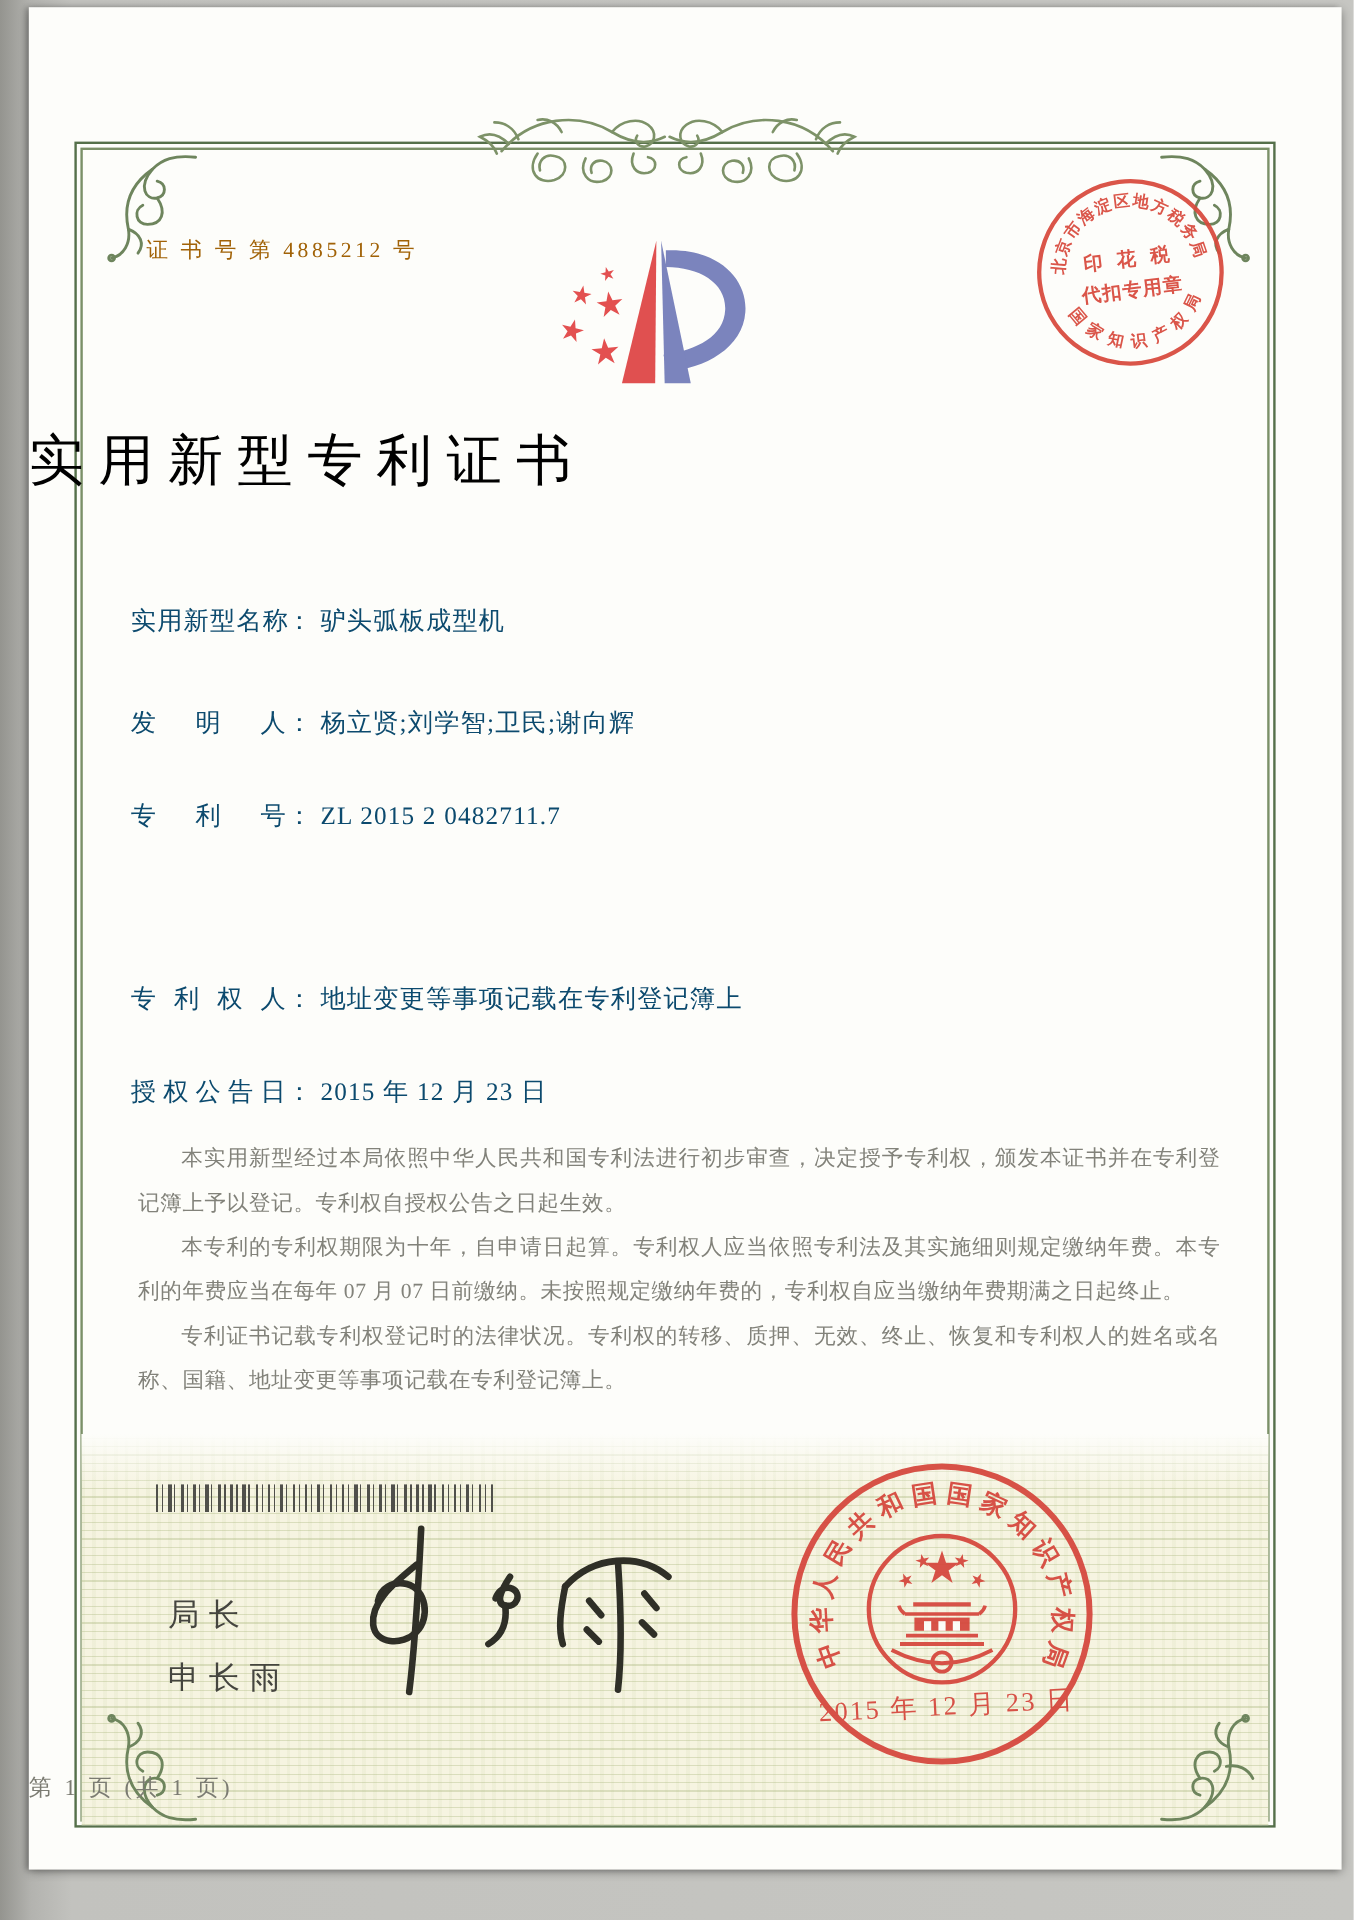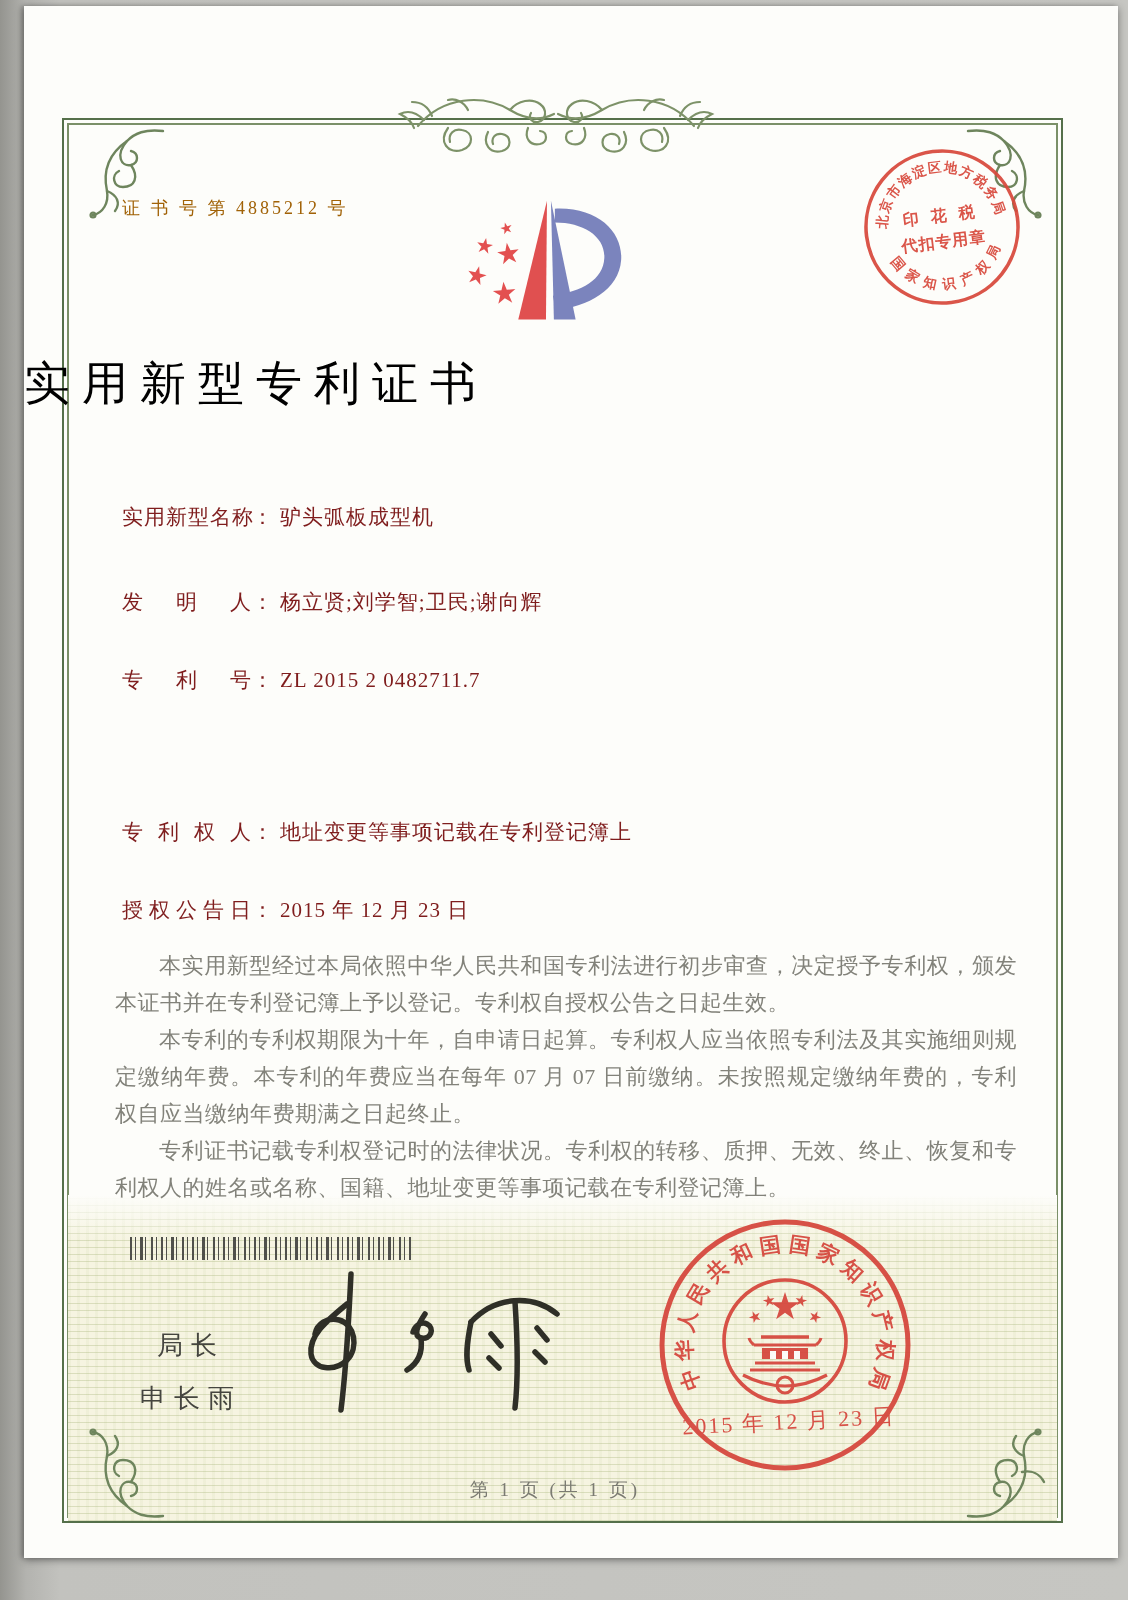--- a/index.html
+++ b/index.html
@@ -42,51 +42,51 @@
     position:absolute; left:98px; top:190px;
     font-size:18px; letter-spacing:3px; color:#a16207;text-align:center;
   }
   .logo { position:absolute; left:431px; top:186px; width:178px; height:146px; }
   .tax-stamp { position:absolute; left:835px; top:138px; width:166px; height:166px; transform:rotate(-7deg); opacity:.93; }
   .title {
     position:absolute; left:0; top:347px; width:1060px; text-align:left;
     font-size:46px; letter-spacing:12px; color:#67676
 5; font-weight:400;
   }
-  .field { position:absolute; left:98px; font-size:21px; color:#7f1d1d; letter-spacing:1px; white-space:nowrap; }
+  .field { position:absolute; left:85px; font-size:21px; color:#0c4a6e; letter-spacing:1px; white-space:nowrap; }
   .flabel { display:inline-block; width:130px; text-align:justify; text-align-last:justify; vertical-align:top; }
   .fcolon { display:inline-block; margin-right:6px; }
   .f0 { top:497px; } .f1 { top:582px; } .f2 { top:660px; }
   .f3 { top:734px; } .f4 { top:812px; } .f5 { top:890px; }
 
   .paras { position:absolute; left:91px; top:941px; width:902px; }
   .paras p {
-    font-size:22px; line-height:37px; color:#82827a; letter-spacing:.5px;
+    font-size:18px; line-height:37px; color:#82827a; letter-spacing:.5px;
     text-indent:2em; text-align:justify; margin:0;
   }
   .barcode {
     position:absolute; left:106px; top:1231px; width:284px; height:23px;
     background:repeating-linear-gradient(90deg,
       #50504b 0 2px, rgba(0,0,0,0) 2px 5px,
       #50504b 5px 6px, rgba(0,0,0,0) 6px 10px,
       #50504b 10px 13px, rgba(0,0,0,0) 13px 15px,
       #50504b 15px 16px, rgba(0,0,0,0) 16px 21px,
       #50504b 21px 23px, rgba(0,0,0,0) 23px 26px,
       #50504b 26px 27px, rgba(0,0,0,0) 27px 31px);
   }
   .signer {
     position:absolute; left:116px; top:1322px;
     font-family:"Liberation Sans","DejaVu Sans",sans-serif;
-    font-size:26px; color:#45453f; letter-spacing:8px;text-align:center;
+    font-size:26px; color:#45453f; letter-spacing:8px;
   }
   .signer div { margin-bottom:18px; }
   .signature { position:absolute; left:251px; top:1256px; width:310px; height:155px; }
   .seal { position:absolute; left:629px; top:1207px; width:264px; height:264px; opacity:.92; }
   .footer {
-    position:absolute; left:0; top:1471px; width:1062px; text-align:center;
+    position:absolute; left:0; top:1471px; width:1062px; 
     font-size:19px; letter-spacing:3px; color:#7b7b72;
   }
   svg text { font-family:"Liberation Serif","DejaVu Serif",serif; }
 </style>
 </head>
 <body>
 
 <div class="page">
 
   <div class="frame">

